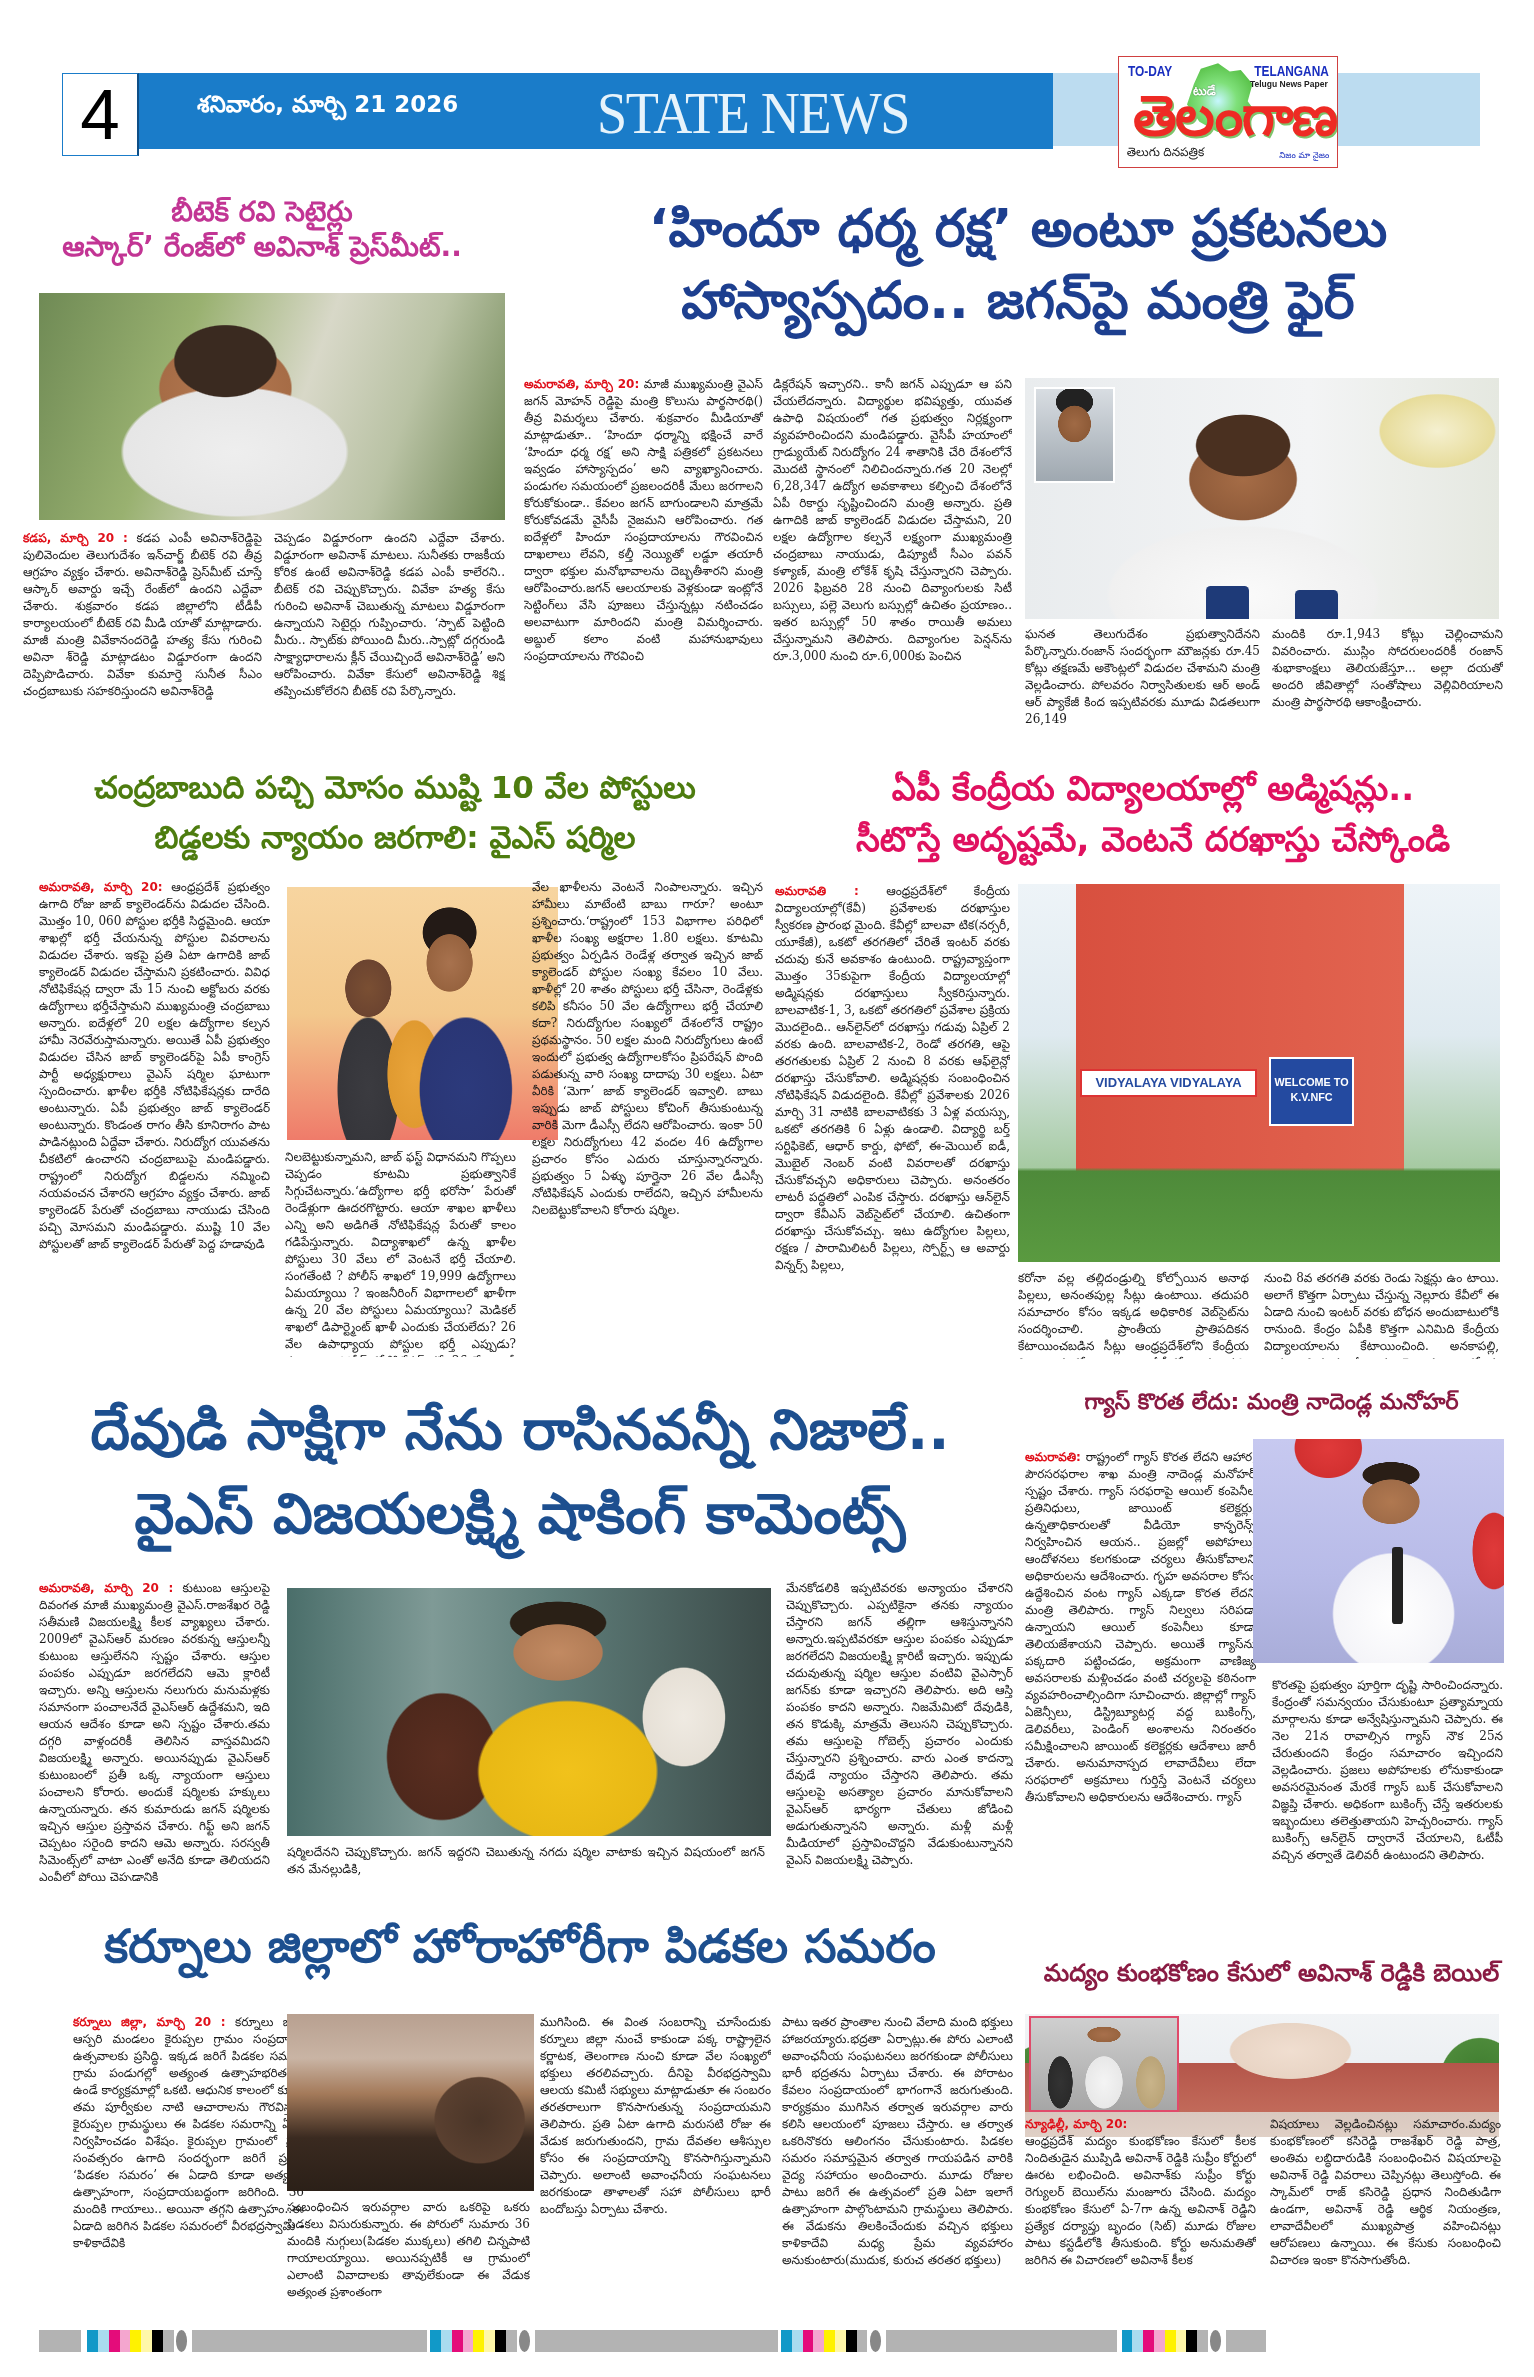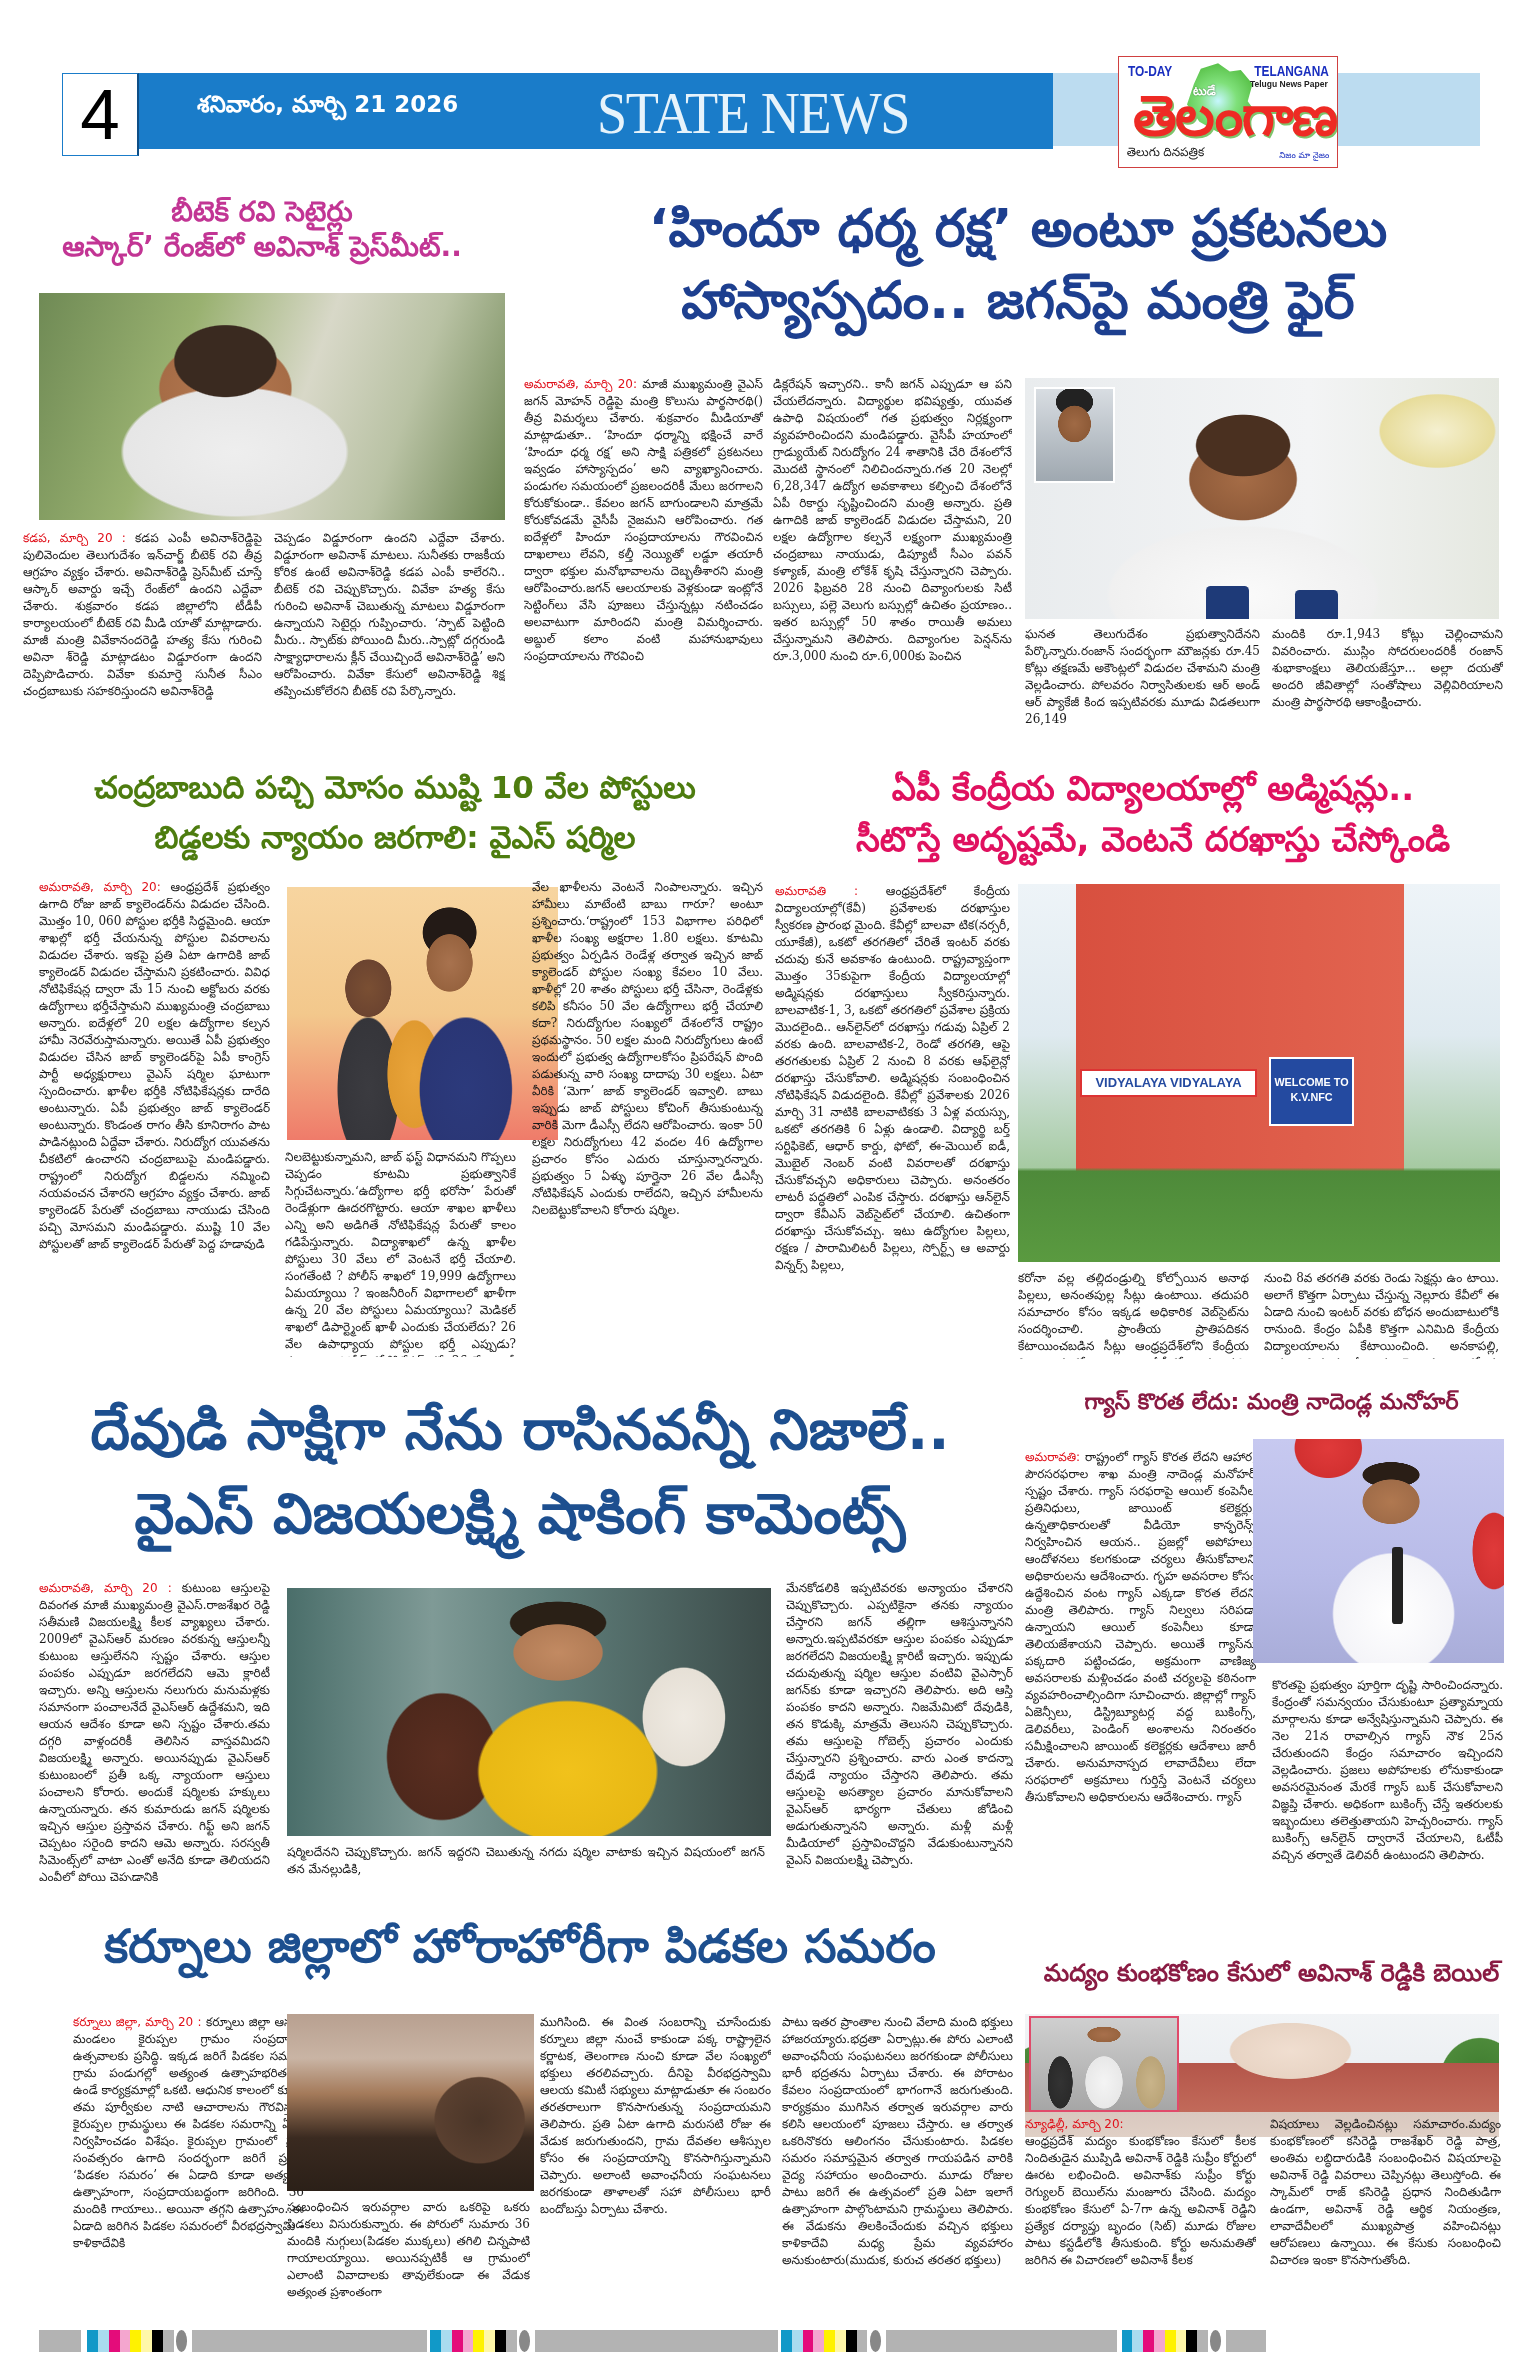--- a/index.html
+++ b/index.html
@@ -28,21 +28,21 @@
   .hl { position:absolute; font-family:"DejaVu Sans", sans-serif; font-weight:bold; text-align:center; line-height:1.25; }
   .hl-magenta { color:#c23594; }
   .hl-navy { color:#1d3f8f; }
   .hl-darknavy { color:#4d7c0f; }
   .hl-red { color:#e0115f; }
   .hl-maroon { color:#8a1b43; }
   .hl-blue { color:#1d4f8f; }
 
   
   .col { position:absolute; font-family:"DejaVu Serif", serif; font-size:12px; line-height:17px; text-align:justify; color:#1a1a1a; overflow:hidden; }
-  .dateline { color:#e0111b; font-weight:normal; font-family:"DejaVu Sans", sans-serif; }
+  .dateline { color:#e0111b; font-weight:bold; font-family:"DejaVu Sans", sans-serif; }
 
   
   .photo { position:absolute; overflow:hidden; }
   .ph-bitech { background:
       radial-gradient(ellipse 18% 26% at 40% 30%, #3a2a20 0%, #3a2a20 60%, transparent 62%),
       radial-gradient(ellipse 34% 40% at 42% 70%, #eee 0%, #e6e6e6 70%, transparent 72%),
       radial-gradient(ellipse 20% 30% at 40% 42%, #b57a52 0%, #a66c46 70%, transparent 72%),
       linear-gradient(110deg, #6f8a55 0%, #99b170 30%, #d8d8c8 55%, #b9c2a4 75%, #6b8450 100%); }
   .ph-minister { background:
       radial-gradient(ellipse 14% 18% at 46% 28%, #4a3020 0%, #4a3020 70%, transparent 72%),

